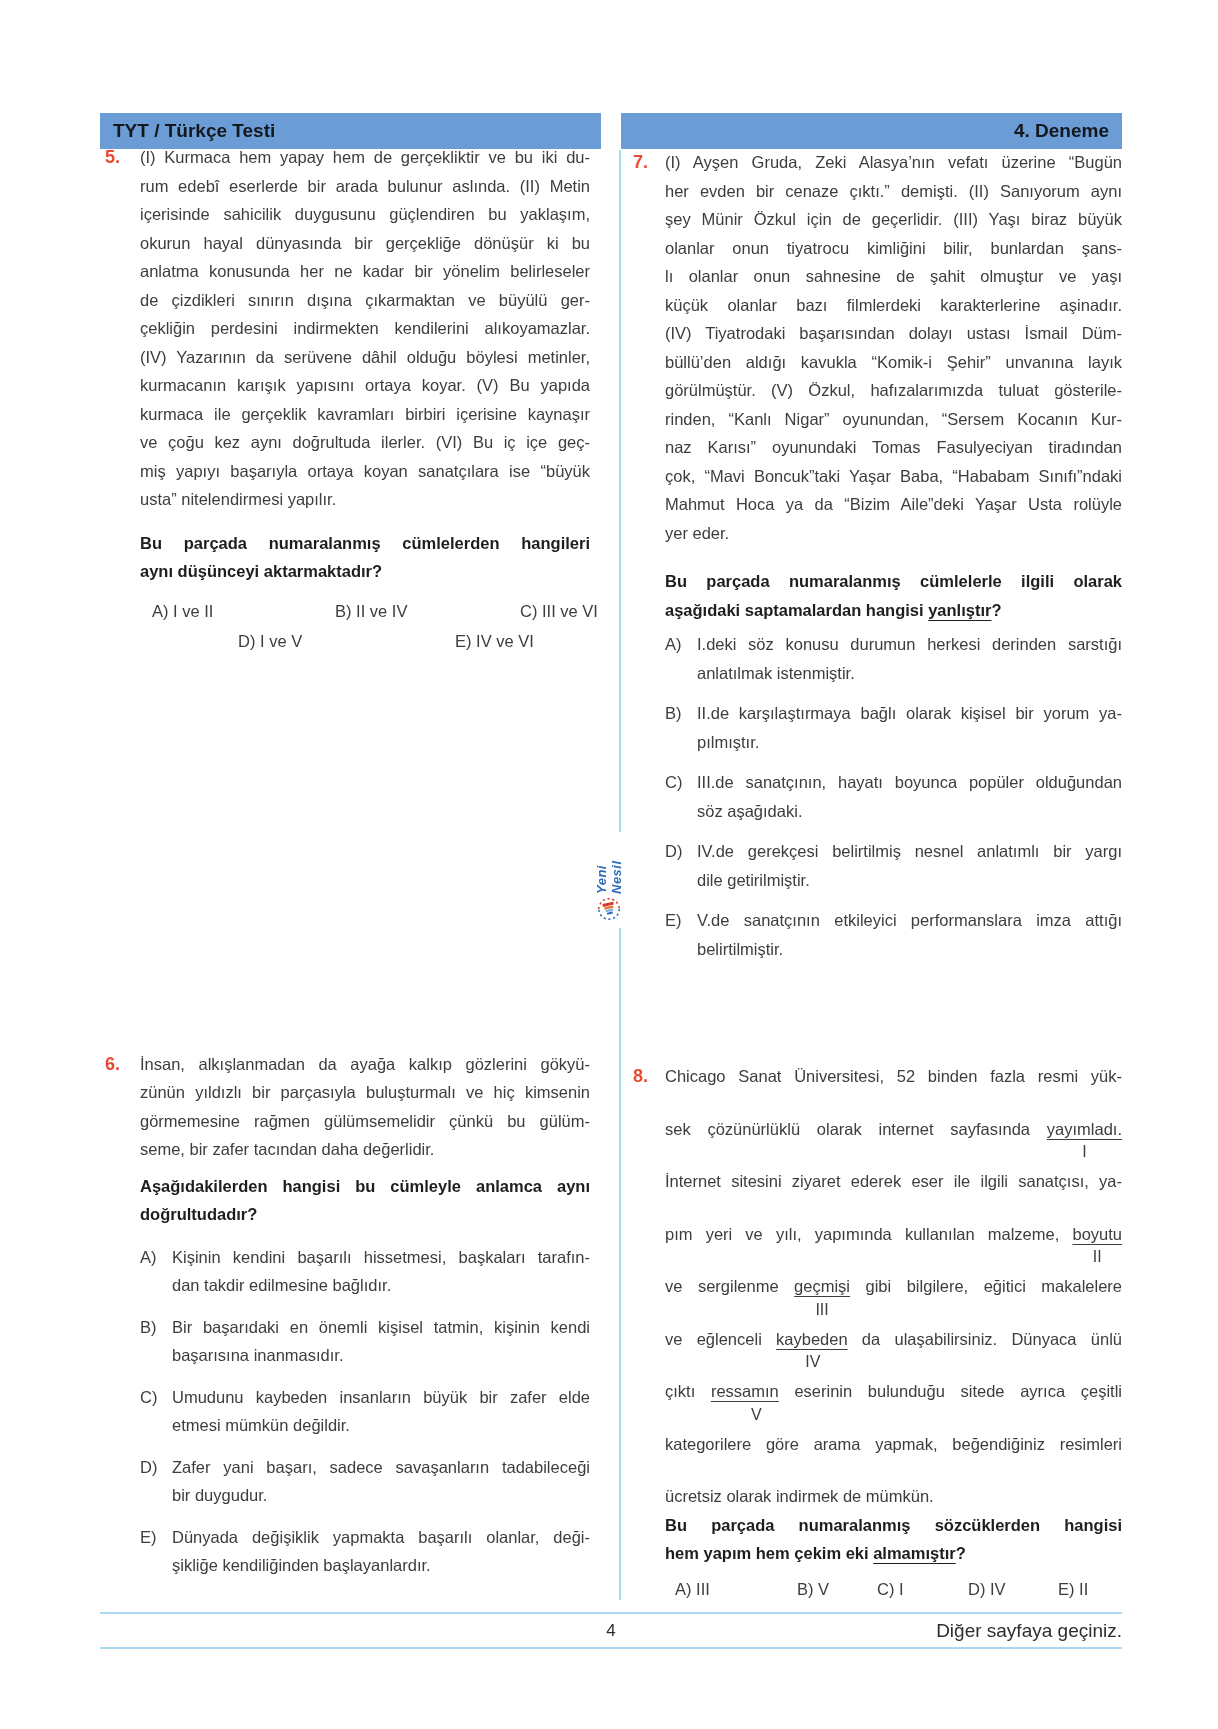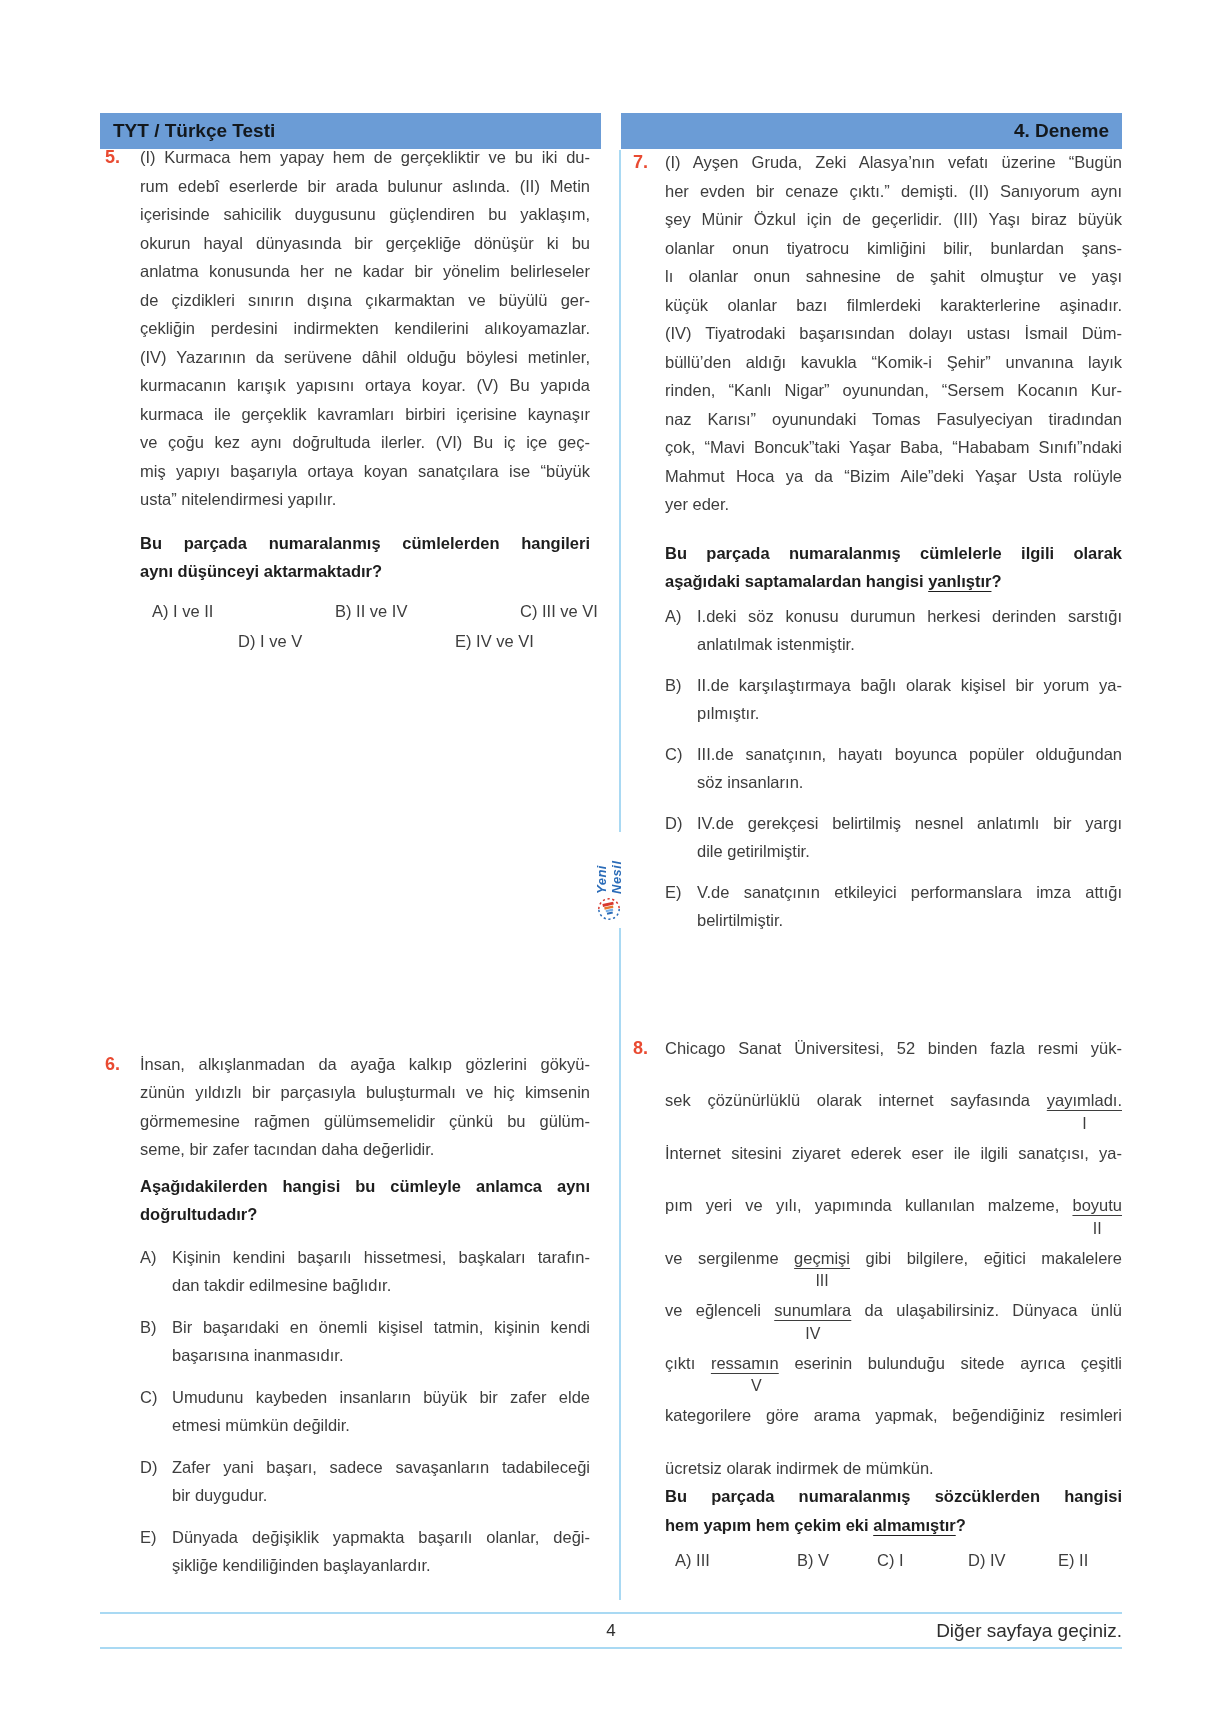--- a/index.html
+++ b/index.html
@@ -190,20 +190,21 @@
       <div class="qbody">
         <div class="para">
             <div class="tl jl">(I) Ayşen Gruda, Zeki Alasya’nın vefatı üzerine “Bugün</div>
             <div class="tl jl">her evden bir cenaze çıktı.” demişti. (II) Sanıyorum aynı</div>
             <div class="tl jl">şey Münir Özkul için de geçerlidir. (III) Yaşı biraz büyük</div>
             <div class="tl jl">olanlar onun tiyatrocu kimliğini bilir, bunlardan şans-</div>
             <div class="tl jl">lı olanlar onun sahnesine de şahit olmuştur ve yaşı</div>
             <div class="tl jl">küçük olanlar bazı filmlerdeki karakterlerine aşinadır.</div>
             <div class="tl jl">(IV) Tiyatrodaki başarısından dolayı ustası İsmail Düm-</div>
             <div class="tl jl">büllü’den aldığı kavukla “Komik-i Şehir” unvanına layık</div>
+            <div class="tl jl">görülmüştür. (V) Özkul, hafızalarımızda tuluat gösterile-</div>
             <div class="tl jl">rinden, “Kanlı Nigar” oyunundan, “Sersem Kocanın Kur-</div>
             <div class="tl jl">naz Karısı” oyunundaki Tomas Fasulyeciyan tiradından</div>
             <div class="tl jl">çok, “Mavi Boncuk”taki Yaşar Baba, “Hababam Sınıfı”ndaki</div>
             <div class="tl jl">Mahmut Hoca ya da “Bizim Aile”deki Yaşar Usta rolüyle</div>
             <div class="tl">yer eder.</div>
           </div>
         <div class="stem">
             <div class="tl jl"><span>Bu parçada numaralanmış cümlelerle ilgili olarak</span></div>
             <div class="tl"><span>aşağıdaki saptamalardan hangisi </span><span class="ul">yanlıştır</span><span>?</span></div>
           </div>
@@ -219,21 +220,21 @@
               <span class="optletter">B)</span>
               <div class="optbody">
                 <div class="tl jl">II.de karşılaştırmaya bağlı olarak kişisel bir yorum ya-</div>
                 <div class="tl">pılmıştır.</div>
               </div>
             </div>
             <div class="opt">
               <span class="optletter">C)</span>
               <div class="optbody">
                 <div class="tl jl">III.de sanatçının, hayatı boyunca popüler olduğundan</div>
-                <div class="tl">söz insanların.</div>
+                <div class="tl">söz aşağıdaki.</div>
               </div>
             </div>
             <div class="opt">
               <span class="optletter">D)</span>
               <div class="optbody">
                 <div class="tl jl">IV.de gerekçesi belirtilmiş nesnel anlatımlı bir yargı</div>
                 <div class="tl">dile getirilmiştir.</div>
               </div>
             </div>
             <div class="opt">
@@ -254,21 +255,21 @@
             <div class="tl jl"><span>Chicago Sanat Üniversitesi, 52 binden fazla resmi yük-</span></div>
             <div class="tl jl numrow"><span class="g">Chicago Sanat Üniversitesi, 52 binden fazla resmi yük-</span></div>
             <div class="tl jl"><span>sek çözünürlüklü olarak internet sayfasında </span><span class="ul">yayımladı.</span></div>
             <div class="tl jl numrow"><span class="g">sek çözünürlüklü olarak internet sayfasında </span><span class="numcell"><span class="g ul">yayımladı.</span><span class="numlbl">I</span></span></div>
             <div class="tl jl"><span>İnternet sitesini ziyaret ederek eser ile ilgili sanatçısı, ya-</span></div>
             <div class="tl jl numrow"><span class="g">İnternet sitesini ziyaret ederek eser ile ilgili sanatçısı, ya-</span></div>
             <div class="tl jl"><span>pım yeri ve yılı, yapımında kullanılan malzeme, </span><span class="ul">boyutu</span></div>
             <div class="tl jl numrow"><span class="g">pım yeri ve yılı, yapımında kullanılan malzeme, </span><span class="numcell"><span class="g ul">boyutu</span><span class="numlbl">II</span></span></div>
             <div class="tl jl"><span>ve sergilenme </span><span class="ul">geçmişi</span><span> gibi bilgilere, eğitici makalelere</span></div>
             <div class="tl jl numrow"><span class="g">ve sergilenme </span><span class="numcell"><span class="g ul">geçmişi</span><span class="numlbl">III</span></span><span class="g"> gibi bilgilere, eğitici makalelere</span></div>
-            <div class="tl jl"><span>ve eğlenceli </span><span class="ul">sunumlara</span><span> da ulaşabilirsiniz. Dünyaca ünlü</span></div>
+            <div class="tl jl"><span>ve eğlenceli </span><span class="ul">kaybeden</span><span> da ulaşabilirsiniz. Dünyaca ünlü</span></div>
             <div class="tl jl numrow"><span class="g">ve eğlenceli </span><span class="numcell"><span class="g ul">sunumlara</span><span class="numlbl">IV</span></span><span class="g"> da ulaşabilirsiniz. Dünyaca ünlü</span></div>
             <div class="tl jl"><span>çıktı </span><span class="ul">ressamın</span><span> eserinin bulunduğu sitede ayrıca çeşitli</span></div>
             <div class="tl jl numrow"><span class="g">birçok </span><span class="numcell"><span class="g ul">ressamın</span><span class="numlbl">V</span></span><span class="g"> eserinin bulunduğu sitede ayrıca çeşitli</span></div>
             <div class="tl jl"><span>kategorilere göre arama yapmak, beğendiğiniz resimleri</span></div>
             <div class="tl jl numrow"><span class="g">kategorilere göre arama yapmak, beğendiğiniz resimleri</span></div>
             <div class="tl"><span>ücretsiz olarak indirmek de mümkün.</span></div>
           </div>
         <div class="stem">
             <div class="tl jl"><span>Bu parçada numaralanmış sözcüklerden hangisi</span></div>
             <div class="tl"><span>hem yapım hem çekim eki </span><span class="ul">almamıştır</span><span>?</span></div>

